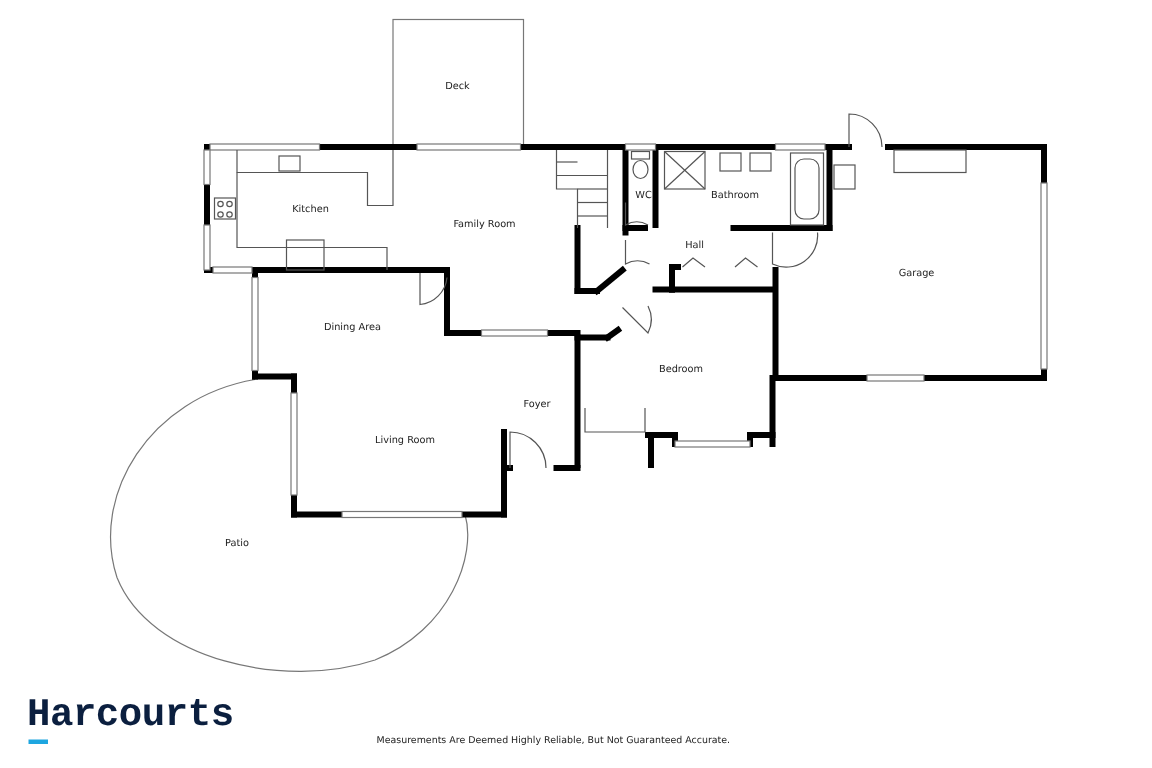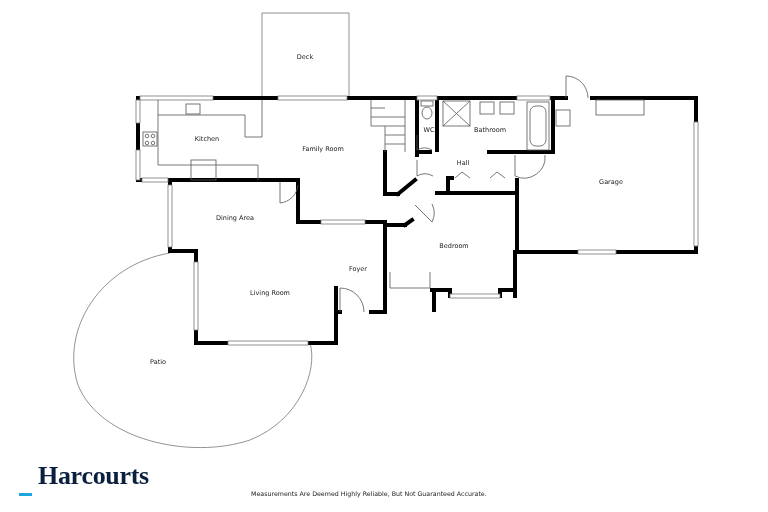--- a/index.html
+++ b/index.html
@@ -2,21 +2,21 @@
 <html><head>
 <meta charset="utf-8">
 <style>
   html, body { margin:0; padding:0; background:#ffffff; }
   body { width:768px; height:512px; position:relative; overflow:hidden; font-family:"DejaVu Sans", sans-serif; }
   #plan { position:absolute; left:0; top:0; width:768px; height:512px; }
   .lbl { font-family:"DejaVu Sans", sans-serif; font-size:6.5px; fill:#222; }
   .w { stroke:#000; stroke-width:4; fill:none; stroke-linecap:square; }
   .t { stroke:#555; stroke-width:0.8; fill:none; }
   .win { stroke:#777; stroke-width:0.8; fill:#fff; }
-  .logo { position:absolute; left:18px; top:463px; font-family:Liberation Serif, serif; font-weight:bold; font-size:26px; color:#0b1f3f; letter-spacing:-0.3px; line-height:1;margin-left:20px; }
+  .logo { position:absolute; left:18px; top:463px; font-family:Liberation Mono, monospace; font-weight:bold; font-size:26px; color:#0b1f3f; letter-spacing:-0.3px; line-height:1; }
   .logo-bar { position:absolute; left:19px; top:493px; width:13px; height:3px; background:#1ea6e0; }
   .disclaimer { position:absolute; left:251px; top:490px; font-family:"DejaVu Sans", sans-serif; font-size:6.3px; color:#222; white-space:nowrap; }
 </style>
 </head>
 <body>
 
 <svg id="plan" viewBox="0 0 768 512" xmlns="http://www.w3.org/2000/svg">
 
   <g>
     <rect x="262" y="13" width="87" height="85" fill="none" stroke="#777" stroke-width="0.8"></rect>

